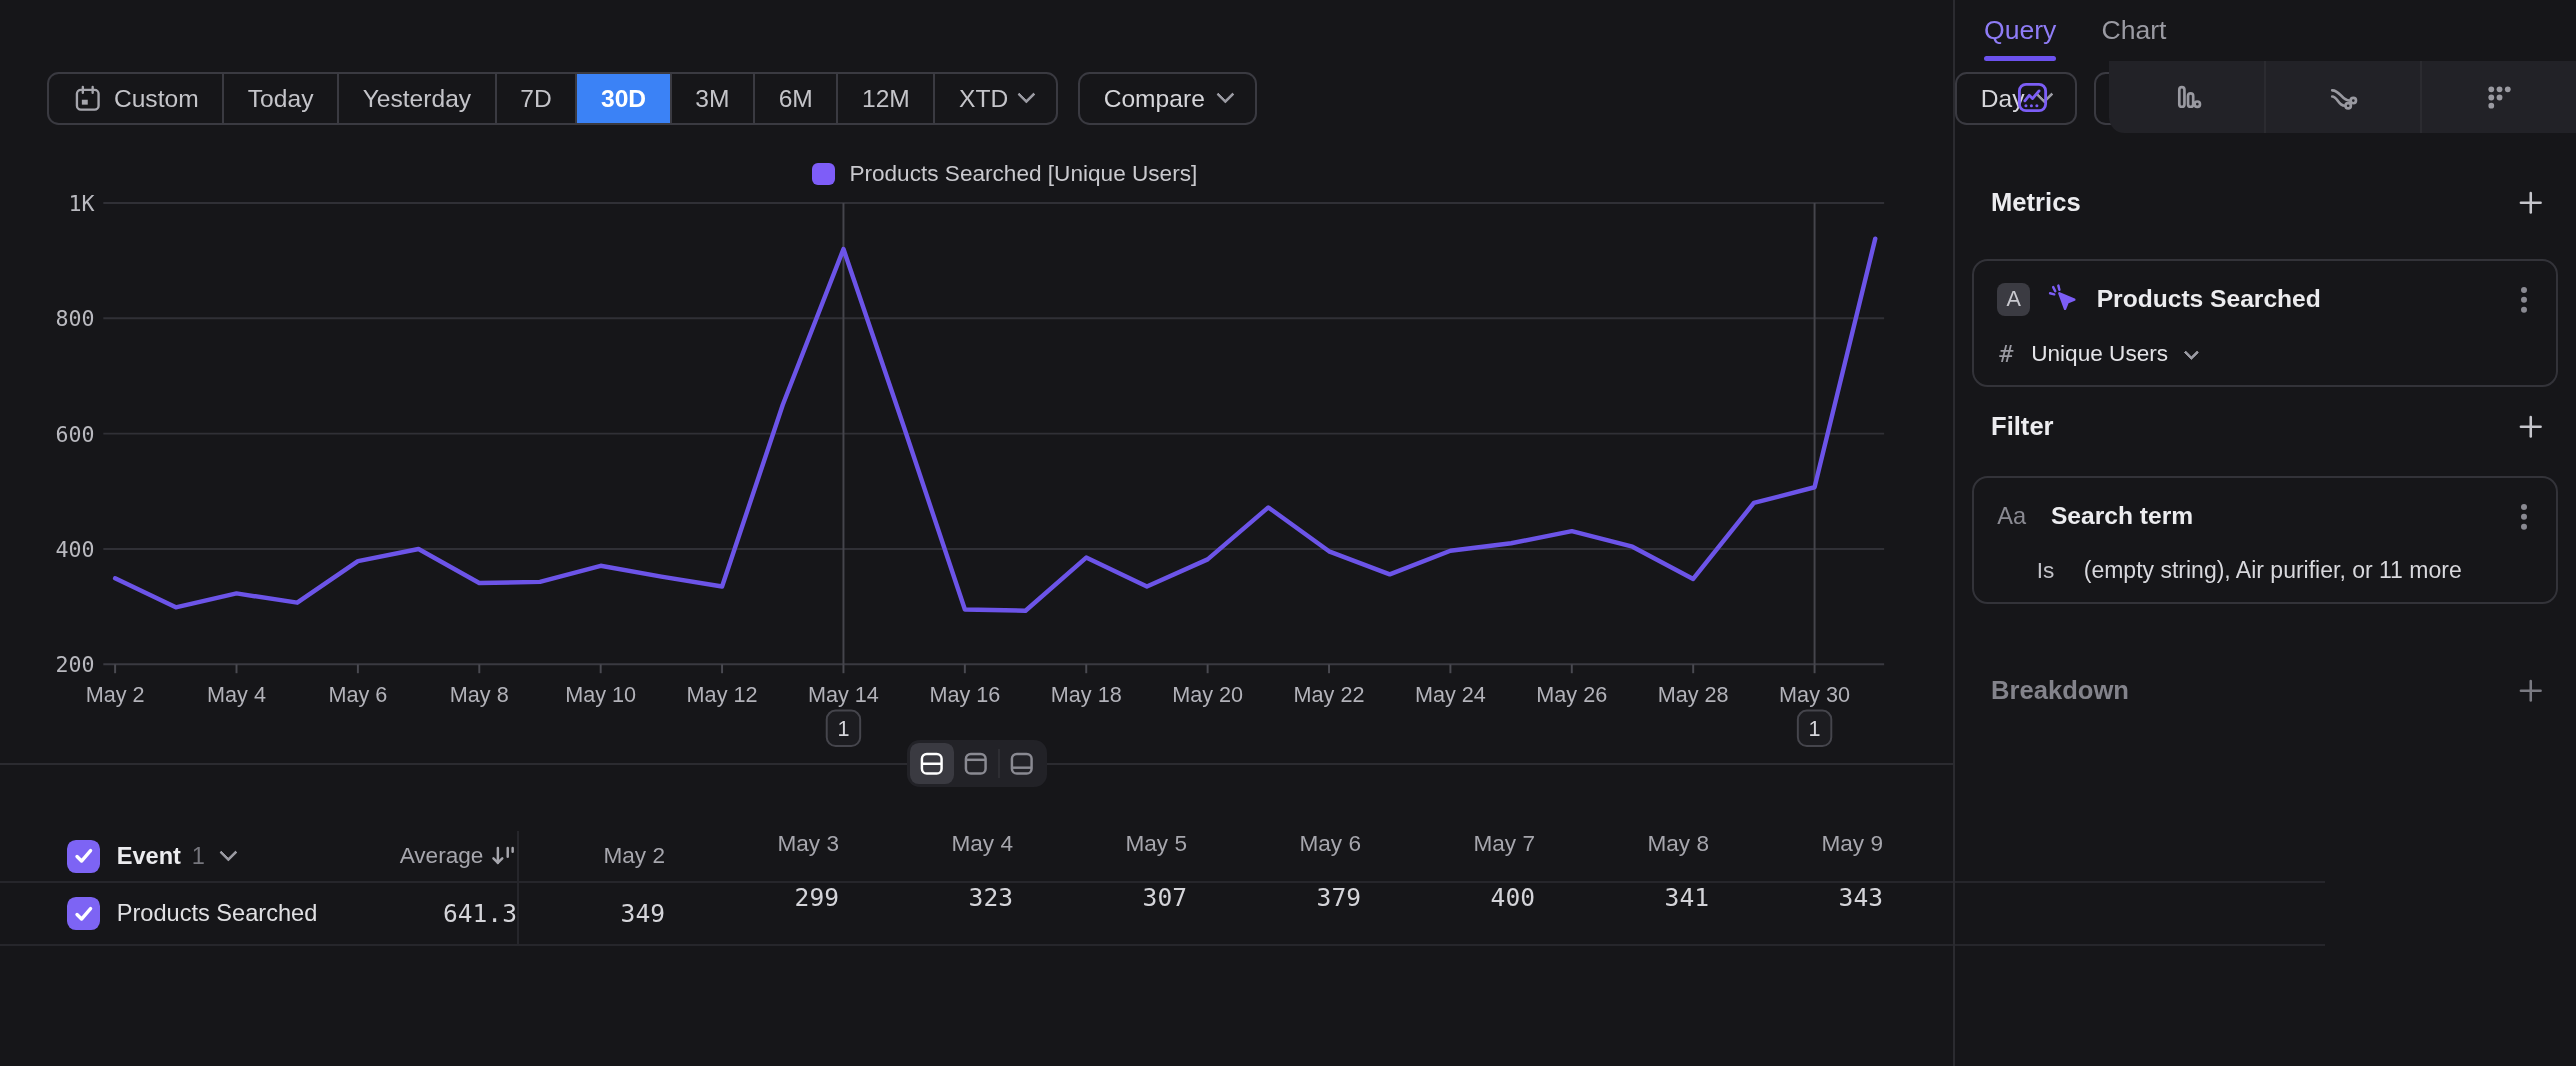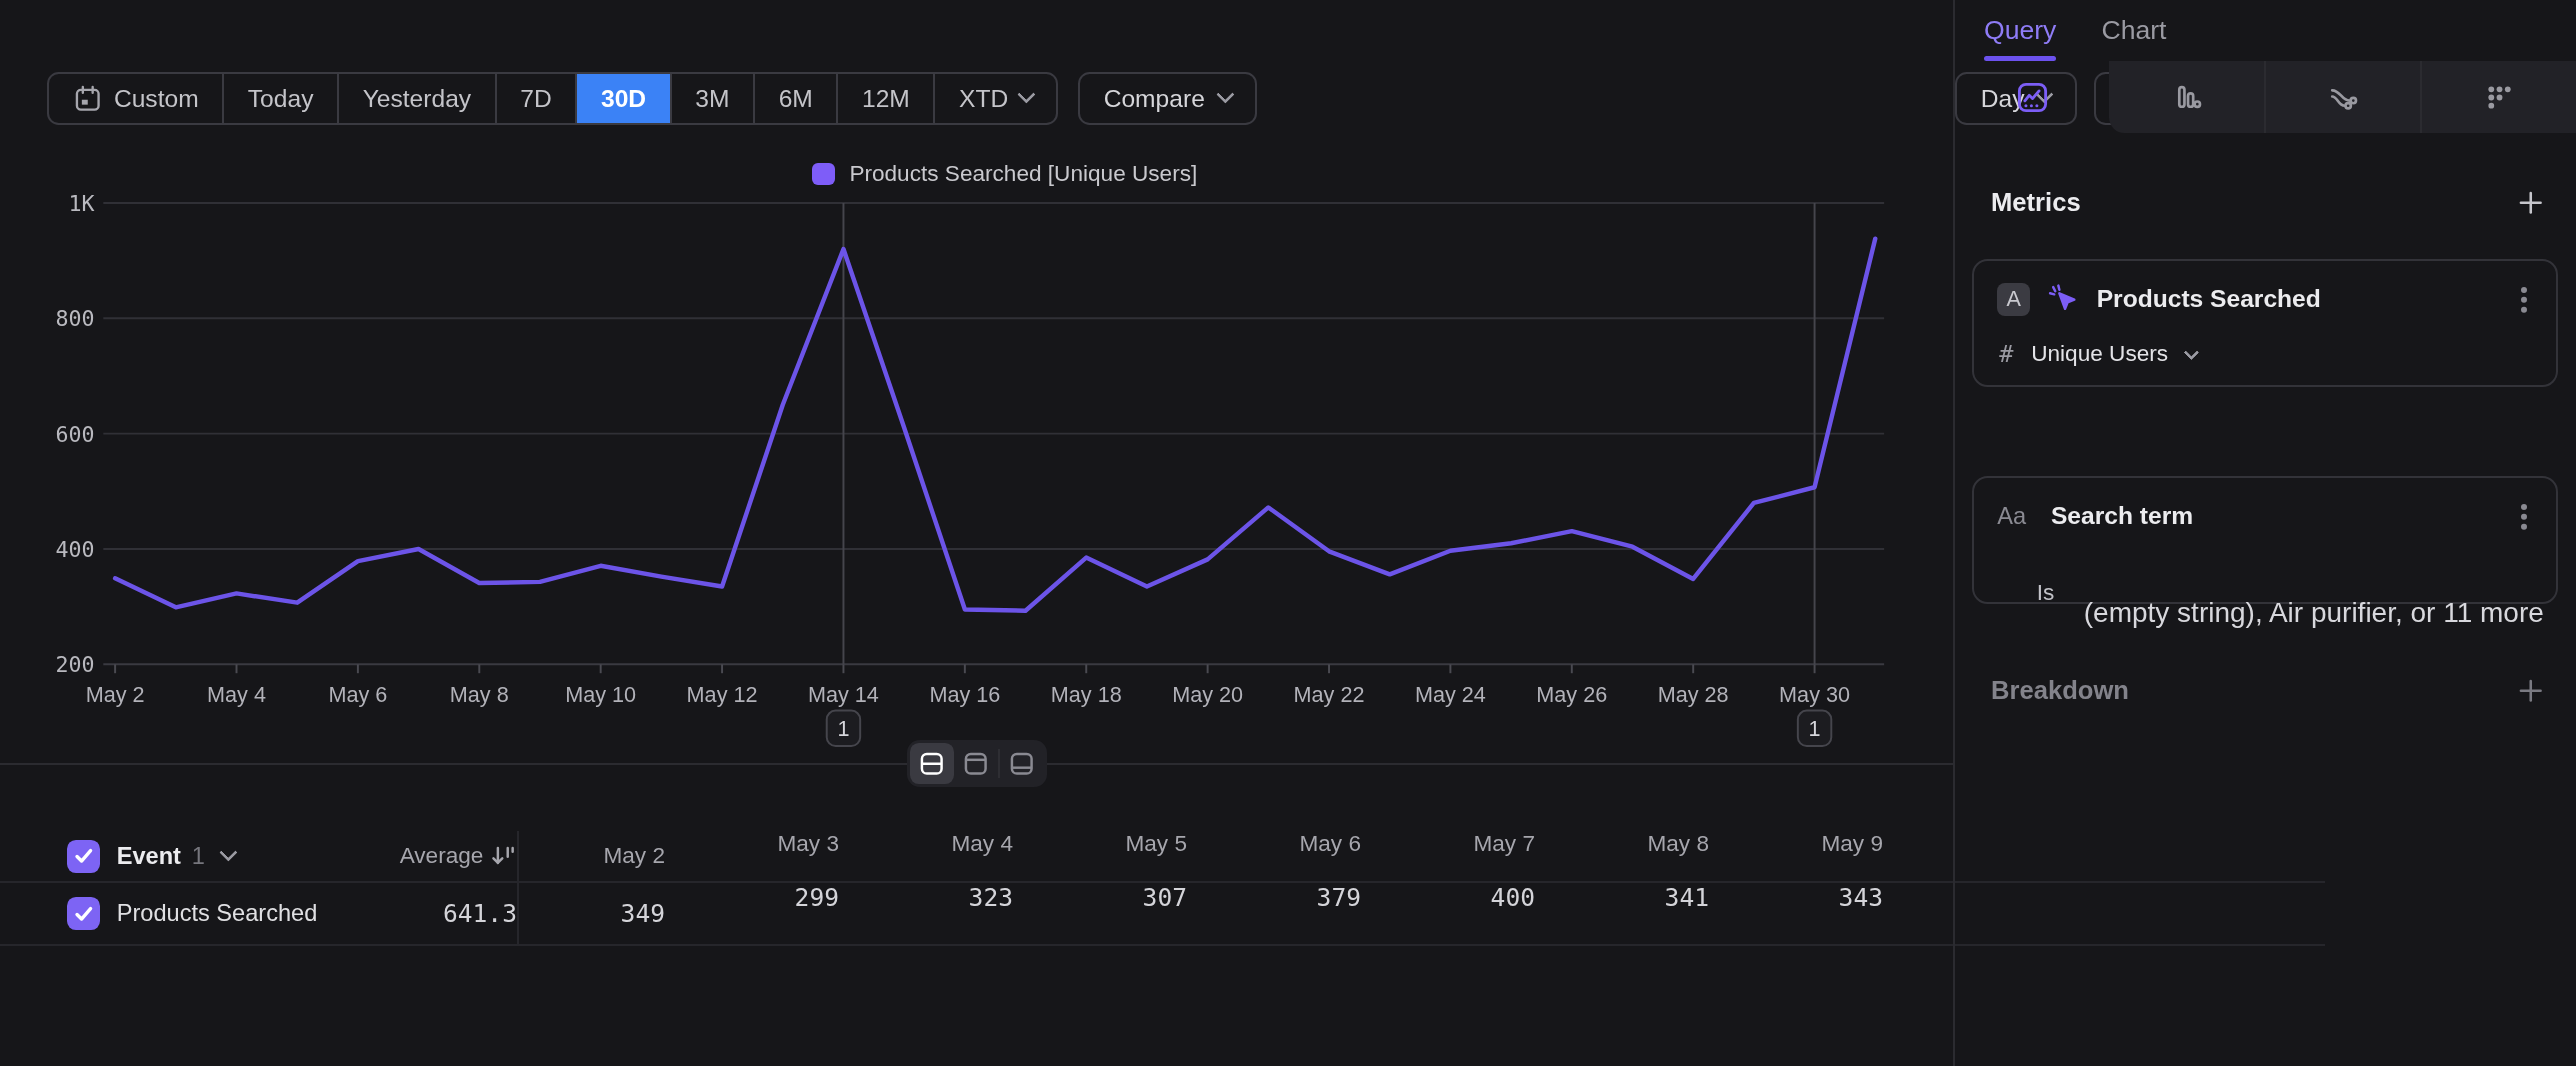--- a/index.html
+++ b/index.html
@@ -91,21 +91,21 @@
   .letter-badge { width:33px; height:33px; border-radius:7.9px; background:#3B3B42;
     color:#C9C9CF; font-size:21.6px; display:flex; align-items:center; justify-content:center; }
   .aa-badge { color:#8A8A92; font-size:23.6px; width:37px; }
   .card-title { font-size:24.6px; font-weight:600; color:#ECECEF; }
   .dots3 { margin-left:auto; color:#8A8A92; cursor:pointer; width:5.9px; height:5.9px;
     border-radius:50%; background:currentColor; position:relative; top:-8.9px;
     box-shadow:0 9.8px 0 currentColor, 0 19.7px 0 currentColor; margin-right:7.9px; }
   .m-prefix { font-family:"DejaVu Sans Mono", monospace; font-size:23.6px; color:#9A9AA2; }
   .m-measure { font-size:22.6px; color:#E3E3E7; }
   .f-op { font-size:22.6px; color:#C2C2C8; }
-  .f-val { font-size:28px; color:#D8D8DD; margin-left:11.8px;margin-top:40px; }
+  .f-val { font-size:23px; color:#D8D8DD; margin-left:11.8px; }
 </style>
 </head>
 <body>
 
 <div class="main">
 
   <div class="toolbar">
     <div class="seg-group" id="rangeGroup">
         <div class="seg">
           <span style="display:flex;">
@@ -382,20 +382,29 @@
       <span class="card-title">Products Searched</span>
       <span class="dots3"></span>
     </div>
     <div class="crow2">
       <span class="m-prefix">#</span>
       <span class="m-measure">Unique Users</span>
       <span class="chev" style="width:10.8px;height:10.8px;margin-top:-3.9px;"></span>
     </div>
   </div>
 
+  <div class="section-head" style="top:409px;">
+    <span class="section-title">Filter</span>
+    <span class="plus-btn">
+      <svg width="31.5" height="31.5" viewBox="0 0 32 32" stroke="currentColor" stroke-width="2.6" stroke-linecap="round">
+        <line x1="16" y1="6" x2="16" y2="26"></line>
+          <line x1="6" y1="16" x2="26" y2="16"></line>
+      </svg>
+    </span>
+  </div>
 
   <div class="card" style="top:476px;">
     <div class="crow1">
       <span class="aa-badge">Aa</span>
       <span class="card-title">Search term</span>
       <span class="dots3"></span>
     </div>
     <div class="crow2" style="left:63px;">
       <span class="f-op">Is</span>
       <span class="f-val">(empty string), Air purifier, or 11 more</span>

